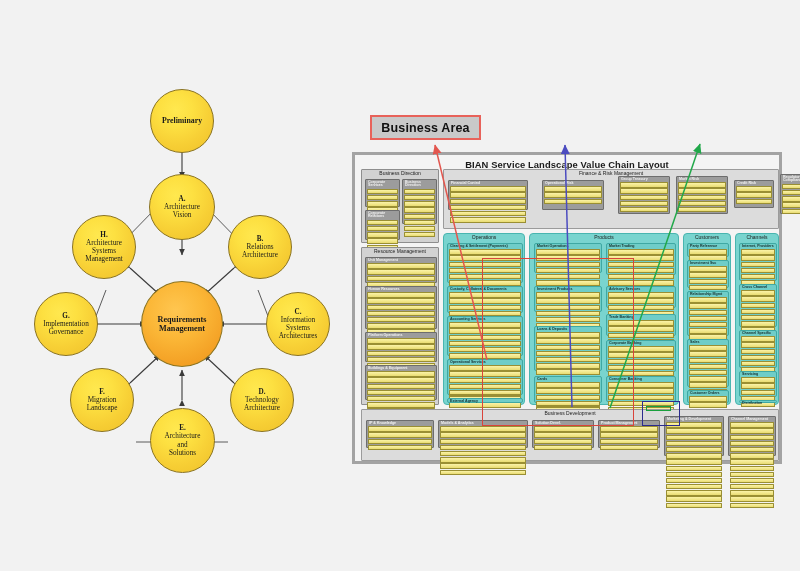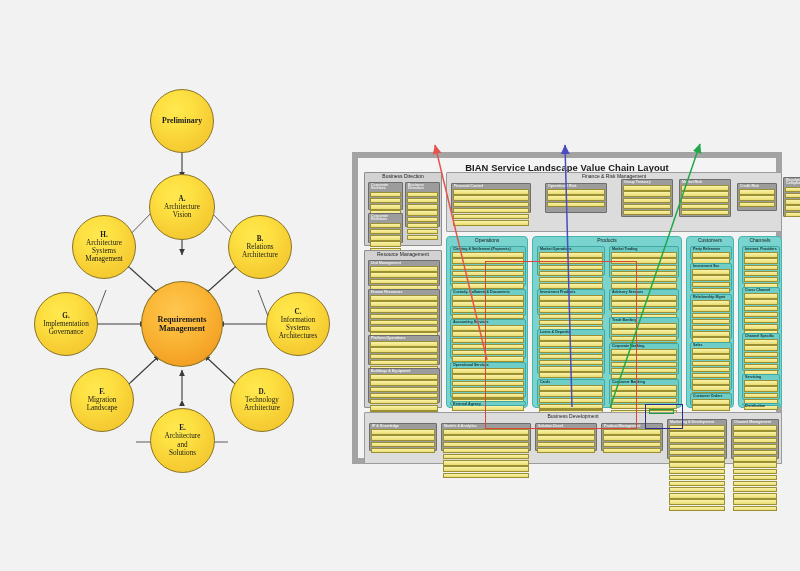--- a/index.html
+++ b/index.html
@@ -23,21 +23,21 @@
   .adm-node .lbl{display:block;width:100%;}
   .adm-node .ltr{font-weight:bold;}
   .n-yellow{background:radial-gradient(circle at 40% 32%, #ffe84f 0%, #fde041 30%, #f7cf35 62%, #eec029 100%);}
   .n-orange{background:radial-gradient(circle at 42% 34%, #ffc650 0%, #fbb737 38%, #f4a226 72%, #ec9619 100%);}
   .t9{font-size:7.2px;}
   .t85{font-size:7.8px;}
   .t-center{font-size:8.2px;font-weight:bold;}
 
   
   #bian{position:absolute;left:352px;top:152px;width:430px;height:312px;
-    background:#f4f4f4;border:6px solid #a3a3a3;box-sizing:border-box;}
+    background:#f4f4f4;border:3px solid #a3a3a3;box-sizing:border-box;}
   #bian-title{position:absolute;left:0;right:0;top:4px;text-align:center;
     font-size:9.4px;font-weight:bold;color:#1b1b1b;letter-spacing:.1px;}
 
   .blk{position:absolute;box-sizing:border-box;}
   .grey-blk{background:#d2d2d2;border:1.4px solid #8e8e8e;border-radius:1px;}
   .grey-blk2{background:#dcdcdc;border:1.2px solid #9b9b9b;border-radius:1px;}
   .teal-blk{background:#79d4cf;border:1.2px solid #49b5b0;border-radius:4px;}
   .teal-sub{background:#6fcdc8;border:1px solid #3fa8a3;border-radius:2px;}
   .grey-sub{background:#9c9c9c;border:1px solid #6d6d6d;border-radius:1px;}
 
@@ -180,20 +180,23 @@
     <div class="adm-node n-yellow t9" style="left:130px;top:338px;width:65px;height:65px;">
       <span class="lbl">
         <span class="ltr">E.</span><br>
         <span>Architecture</span><br>
         <span>and</span><br>
         <span>Solutions</span>
       </span>
     </div>
   </div>
 
+  <div class="callout" id="co-area">
+    <span>Business Area</span>
+  </div>
 
   <div id="bian">
     <div id="bian-title">BIAN Service Landscape Value Chain Layout</div>
 
     <div class="blk grey-blk" style="left:6px;top:14px;width:78px;height:74px;">
       <div class="sec-title">Business Direction</div>
       <div class="blk grey-sub" style="left:3px;top:9px;width:35px;height:28px;">
         <div class="sub-title on-grey">Corporate Services</div>
         <div class="chips">
             <i class="chip wide"></i>

